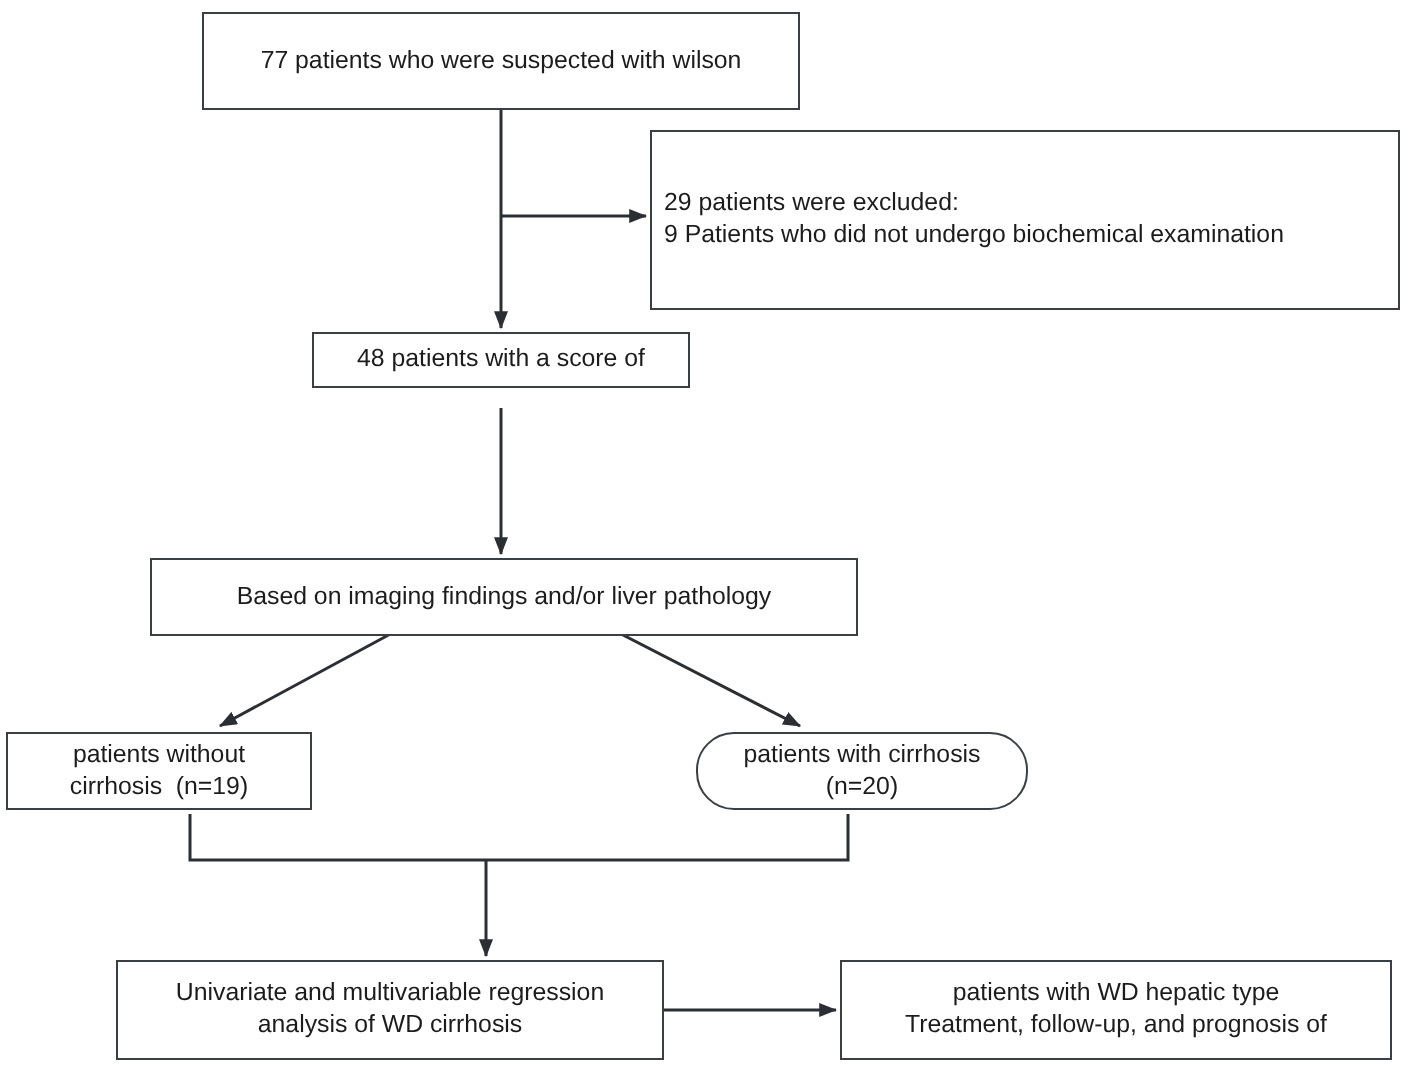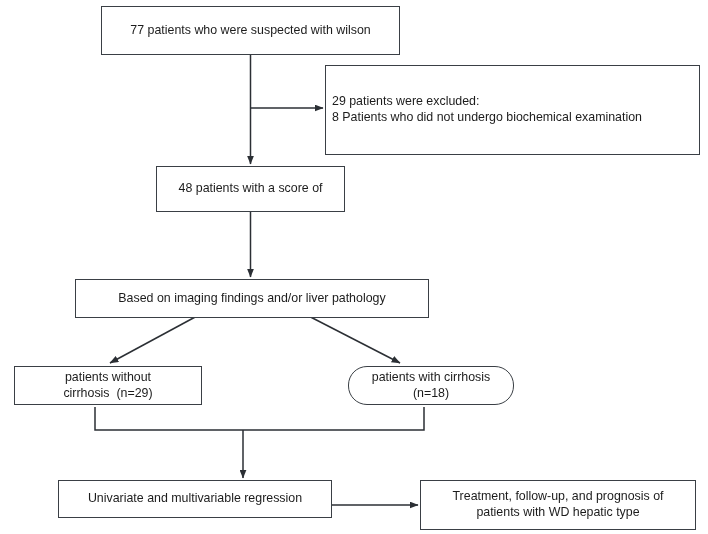--- a/index.html
+++ b/index.html
@@ -43,25 +43,25 @@
   .node .line {
     display: block;
     white-space: pre;
   }
   .center { text-align: center; align-items: center; }
   .left   { text-align: left;  align-items: flex-start; }
 
   
   #node-suspected   { left: 101px; top: 6px;   width: 299px; height: 49px; }
   #node-excluded    { left: 325px; top: 65px;  width: 375px; height: 90px; }
-  #node-enrolled    { left: 156px; top: 166px; width: 189px; height: 46px; }
+  #node-enrolled    { left: 156px; top: 166px; width: 189px; height: 28px; }
   #node-basis       { left: 75px;  top: 279px; width: 354px; height: 39px; }
-  #node-no-cirrhosis{ left: 14px;   top: 366px; width: 188px; height: 39px; }
+  #node-no-cirrhosis{ left: 3px;   top: 366px; width: 153px; height: 39px; }
   #node-cirrhosis   { left: 348px; top: 366px; width: 166px; height: 39px; border-radius: 19px; }
-  #node-regression  { left: 58px;  top: 480px; width: 274px; height: 38px; }
+  #node-regression  { left: 58px;  top: 480px; width: 274px; height: 50px; }
   #node-treatment   { left: 420px; top: 480px; width: 276px; height: 50px; }
 </style>
 </head>
 <body>
 
 <div id="flowchart-canvas">
 
   <svg class="connectors" viewBox="0 0 708 534">
     <defs>
       <marker id="arrowhead" markerWidth="9" markerHeight="7" refX="8.4" refY="3.5" orient="auto" markerUnits="userSpaceOnUse">
@@ -84,43 +84,44 @@
 
     <line x1="332" y1="505" x2="418" y2="505" stroke="#2b2f34" stroke-width="1.5" marker-end="url(#arrowhead)"></line>
   </svg>
 
   <div class="node center" id="node-suspected">
     <span class="line">77 patients who were suspected with wilson</span>
   </div>
 
   <div class="node left" id="node-excluded">
     <span class="line">29 patients were excluded:</span>
-    <span class="line">8 Patients who did not undergo biochemical examination</span>
+    <span class="line">9 Patients who did not undergo biochemical examination</span>
   </div>
 
   <div class="node center" id="node-enrolled">
     <span class="line">48 patients with a score of</span>
   </div>
 
   <div class="node center" id="node-basis">
     <span class="line">Based on imaging findings and/or liver pathology</span>
   </div>
 
   <div class="node center" id="node-no-cirrhosis">
     <span class="line">patients without</span>
-    <span class="line">cirrhosis  (n=29)</span>
+    <span class="line">cirrhosis  (n=19)</span>
   </div>
 
   <div class="node center" id="node-cirrhosis">
     <span class="line">patients with cirrhosis</span>
-    <span class="line">(n=18)</span>
+    <span class="line">(n=20)</span>
   </div>
 
   <div class="node center" id="node-regression">
     <span class="line">Univariate and multivariable regression</span>
+    <span class="line">analysis of WD cirrhosis</span>
   </div>
 
   <div class="node center" id="node-treatment">
+    <span class="line">patients with WD hepatic type</span>
     <span class="line">Treatment, follow-up, and prognosis of</span>
-    <span class="line">patients with WD hepatic type</span>
   </div>
 
 </div>
 
 </body></html>

